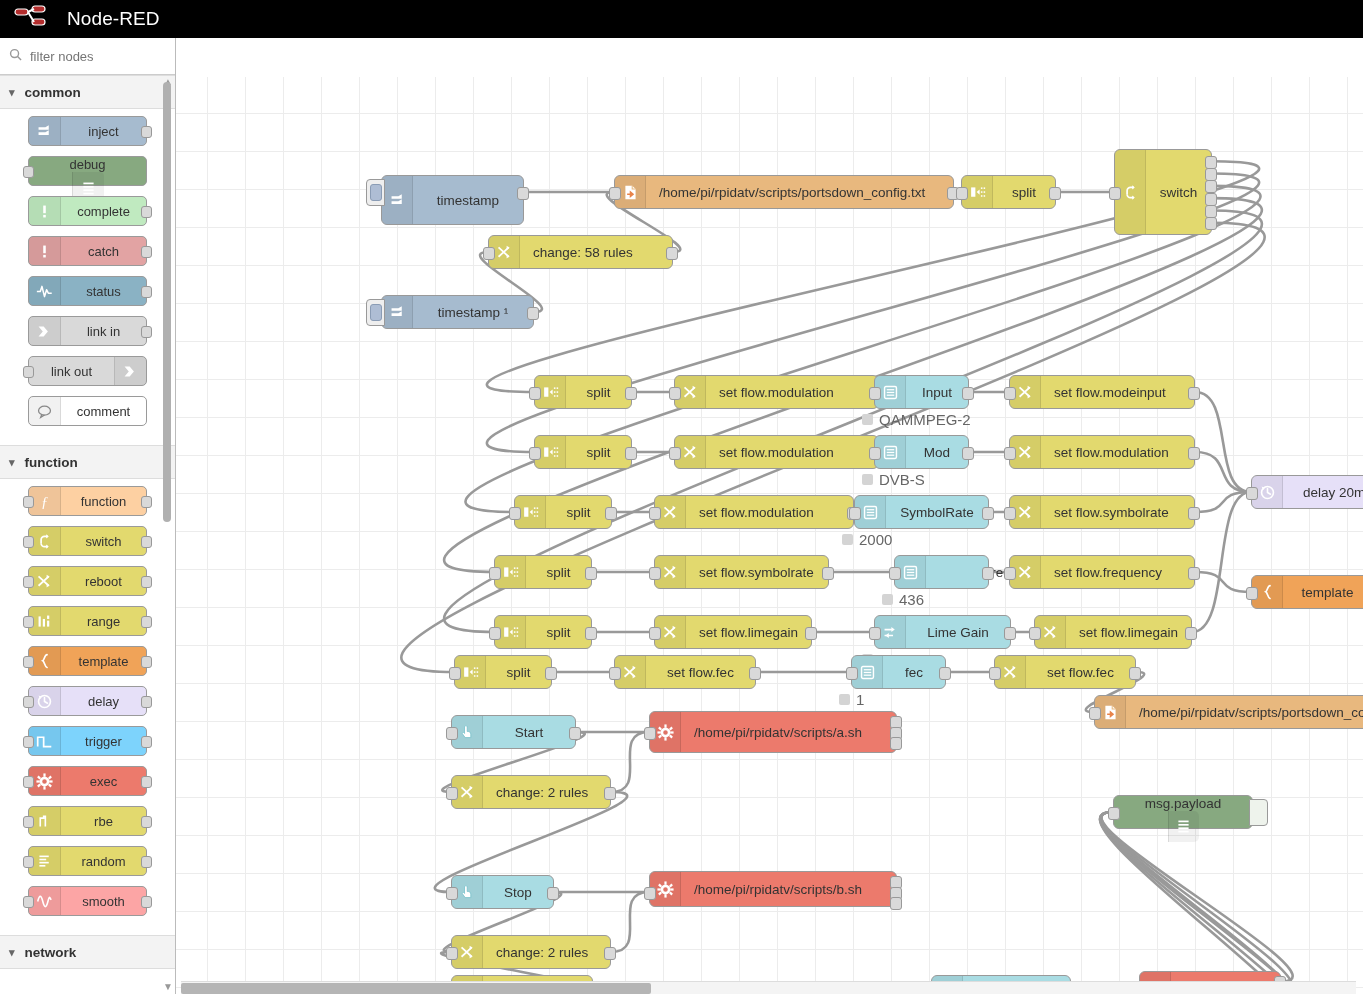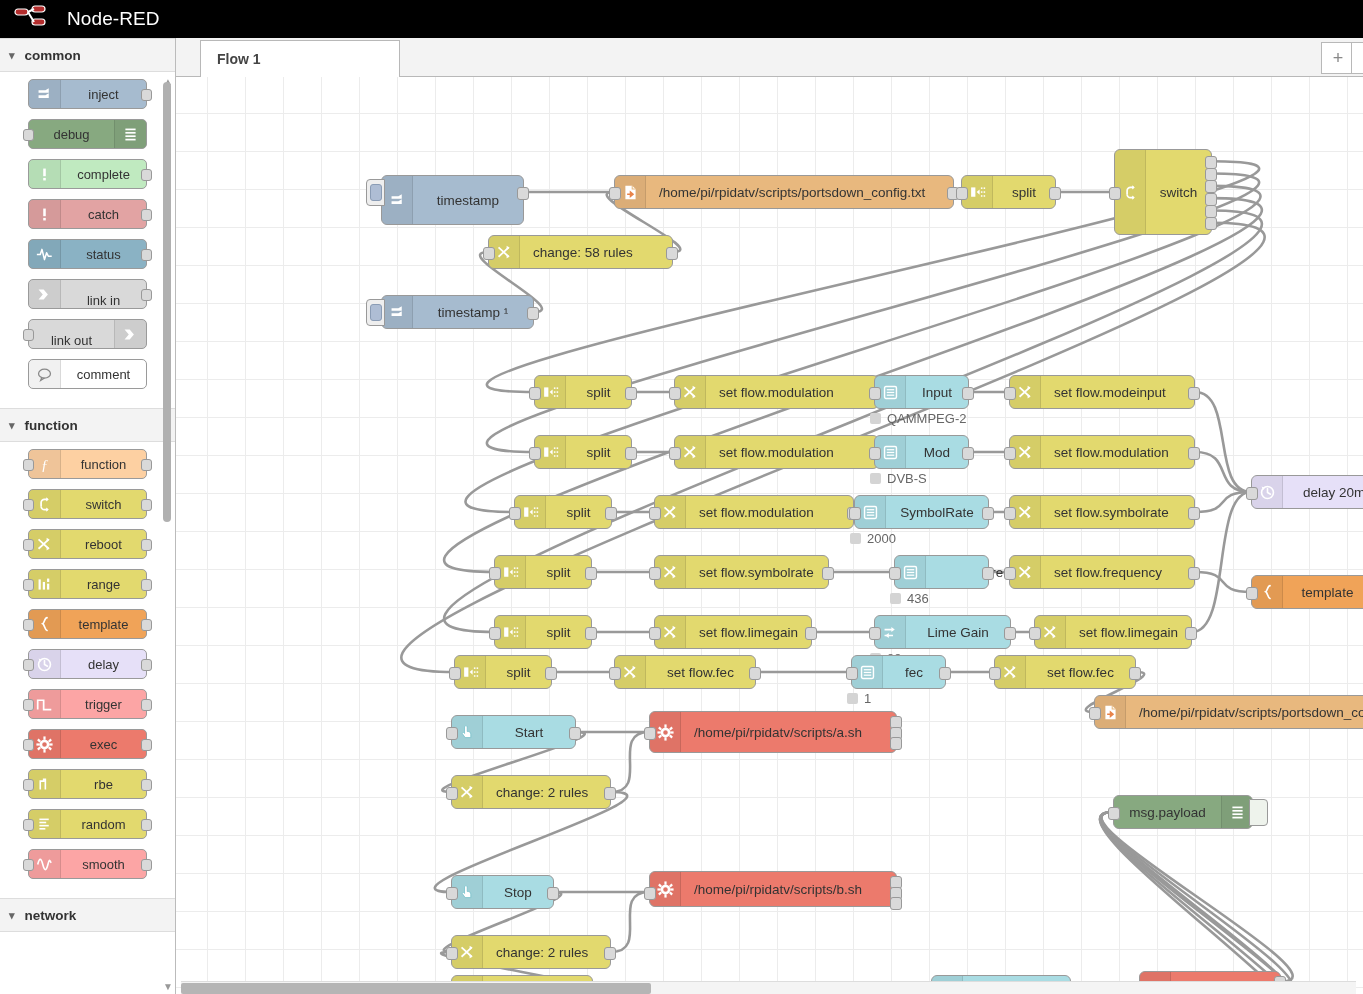--- a/index.html
+++ b/index.html
@@ -162,23 +162,23 @@
   .fn .flab { flex: 1; padding: 0 13px; white-space: nowrap; }
   .fn .flab.ctr { text-align: center; }
   .fport {
     position: absolute;
     width: 12px; height: 13px;
     background: #d9d9d9; border: 1px solid #999;
     border-radius: 3px;
   }
   .fstatus {
     position: absolute;
-    font-size: 13px; color: #666;
+    font-size: 15px; color: #666;
     white-space: nowrap;
-    display: flex; align-items: center; margin-left: 8px;
+    display: flex; align-items: center;
   }
   .fstatus .dot {
     width: 11px; height: 11px; background: #d4d4d4;
     border-radius: 2px; margin-right: 6px;
   }
   .injbtn {
     position: absolute; left: -16px; top: 3px;
     width: 19px; height: 27px;
     background: #eee; border: 1px solid #999;
     border-radius: 4px 0 0 4px;
@@ -190,33 +190,33 @@
   }
   .dbgbtn {
     position: absolute; right: -16px; top: 3px;
     width: 19px; height: 27px;
     background: #eef3ec; border: 1px solid #999;
     border-radius: 0 4px 4px 0;
   }
 
   
   .c-inject   { background: #a6bbcf; }
-  .c-debug    { background: #87a980; }
+  .c-debug    { background: #87a980; flex-direction: column; }
   .c-complete { background: #c0eac0; }
   .c-catch    { background: #e2a3a3; }
   .c-status   { background: #8ab2c4; }
-  .c-link     { background: #d9d9d9; align-items: flex-end; }
+  .c-link     { background: #d9d9d9; }
   .c-comment  { background: #ffffff; }
   .c-function { background: #fdd0a2; }
   .c-switch   { background: #e2d96e; }
   .c-change   { background: #e2d96e; }
   .c-range    { background: #e2d96e; }
   .c-template { background: #f0a358; }
   .c-delay    { background: #e6e0f8; }
-  .c-trigger  { background: #fca5a5; }
+  .c-trigger  { background: #7dd3fc; }
   .c-exec     { background: #ec7a6c; }
   .c-rbe      { background: #e2d96e; }
   .c-random   { background: #e2d96e; }
   .c-smooth   { background: #fca5a5; }
   .c-file     { background: #e8b87e; }
   .c-ui       { background: #a9dce3; }
 
   .gi { display: block; }
 </style>
 </head>
@@ -230,20 +230,29 @@
         <rect x="18" y="1" width="13" height="6" rx="3" fill="#b32d2d" stroke="#fff" stroke-width="1.2"></rect>
         <rect x="18" y="14" width="13" height="6" rx="3" fill="#b32d2d" stroke="#fff" stroke-width="1.2"></rect>
         <path d="M14 7 L20 4 M14 7 L20 17" stroke="#fff" stroke-width="2" fill="none"></path>
       </svg>
     </span>
     <span id="brand-title">Node-RED</span>
   </div>
 </div>
 
 <div id="palette">
+  <div id="search-row">
+    <span class="gi">
+      <svg width="13" height="13" viewBox="0 0 14 14">
+        <circle cx="6" cy="6" r="4.3" fill="none" stroke="#999" stroke-width="1.5"></circle>
+        <line x1="9.2" y1="9.2" x2="13" y2="13" stroke="#999" stroke-width="1.5"></line>
+      </svg>
+    </span>
+    <input id="search-input" placeholder="filter nodes" style="">
+  </div>
 
   <div id="pal-up">▲</div>
   <div id="pal-scroll"></div>
   <div id="pal-down">▼</div>
 
   <div id="palette-body">
       <div class="cat-header">
         <span class="cat-chev">▾</span>
         <span>common</span>
       </div>
@@ -467,29 +476,20 @@
         </div>
       </div>
       <div class="cat-header">
         <span class="cat-chev">▾</span>
         <span>network</span>
       </div>
     </div>
 </div>
 
 <div id="main">
-  <div id="tabbar">
-    <div id="tab1">
-      <span>Flow 1</span>
-    </div>
-    <div id="addtab">
-      <span>+</span>
-    </div>
-    <div id="addtab2"></div>
-  </div>
 
   <div id="canvas">
     <svg id="wires">
         <path d="M348,115 C388.5,115 397.5,115 438,115" stroke="#999" stroke-width="2.6" fill="none"></path>
         <path d="M778,115 C818,115 745,115 785,115" stroke="#999" stroke-width="2.6" fill="none"></path>
         <path d="M880,115 C920,115 898,115 938,115" stroke="#999" stroke-width="2.6" fill="none"></path>
         <path d="M358,235 C398,235 272,175 312,175" stroke="#999" stroke-width="2.6" fill="none"></path>
         <path d="M497,175 C537,175 398,115 438,115" stroke="#999" stroke-width="2.6" fill="none"></path>
         <path d="M1036,84.28571428571429 C1341.1,84.28571428571429 52.89999999999998,315 358,315" stroke="#999" stroke-width="2.6" fill="none"></path>
         <path d="M1036,96.57142857142857 C1341.1,96.57142857142857 52.89999999999998,375 358,375" stroke="#999" stroke-width="2.6" fill="none"></path>

